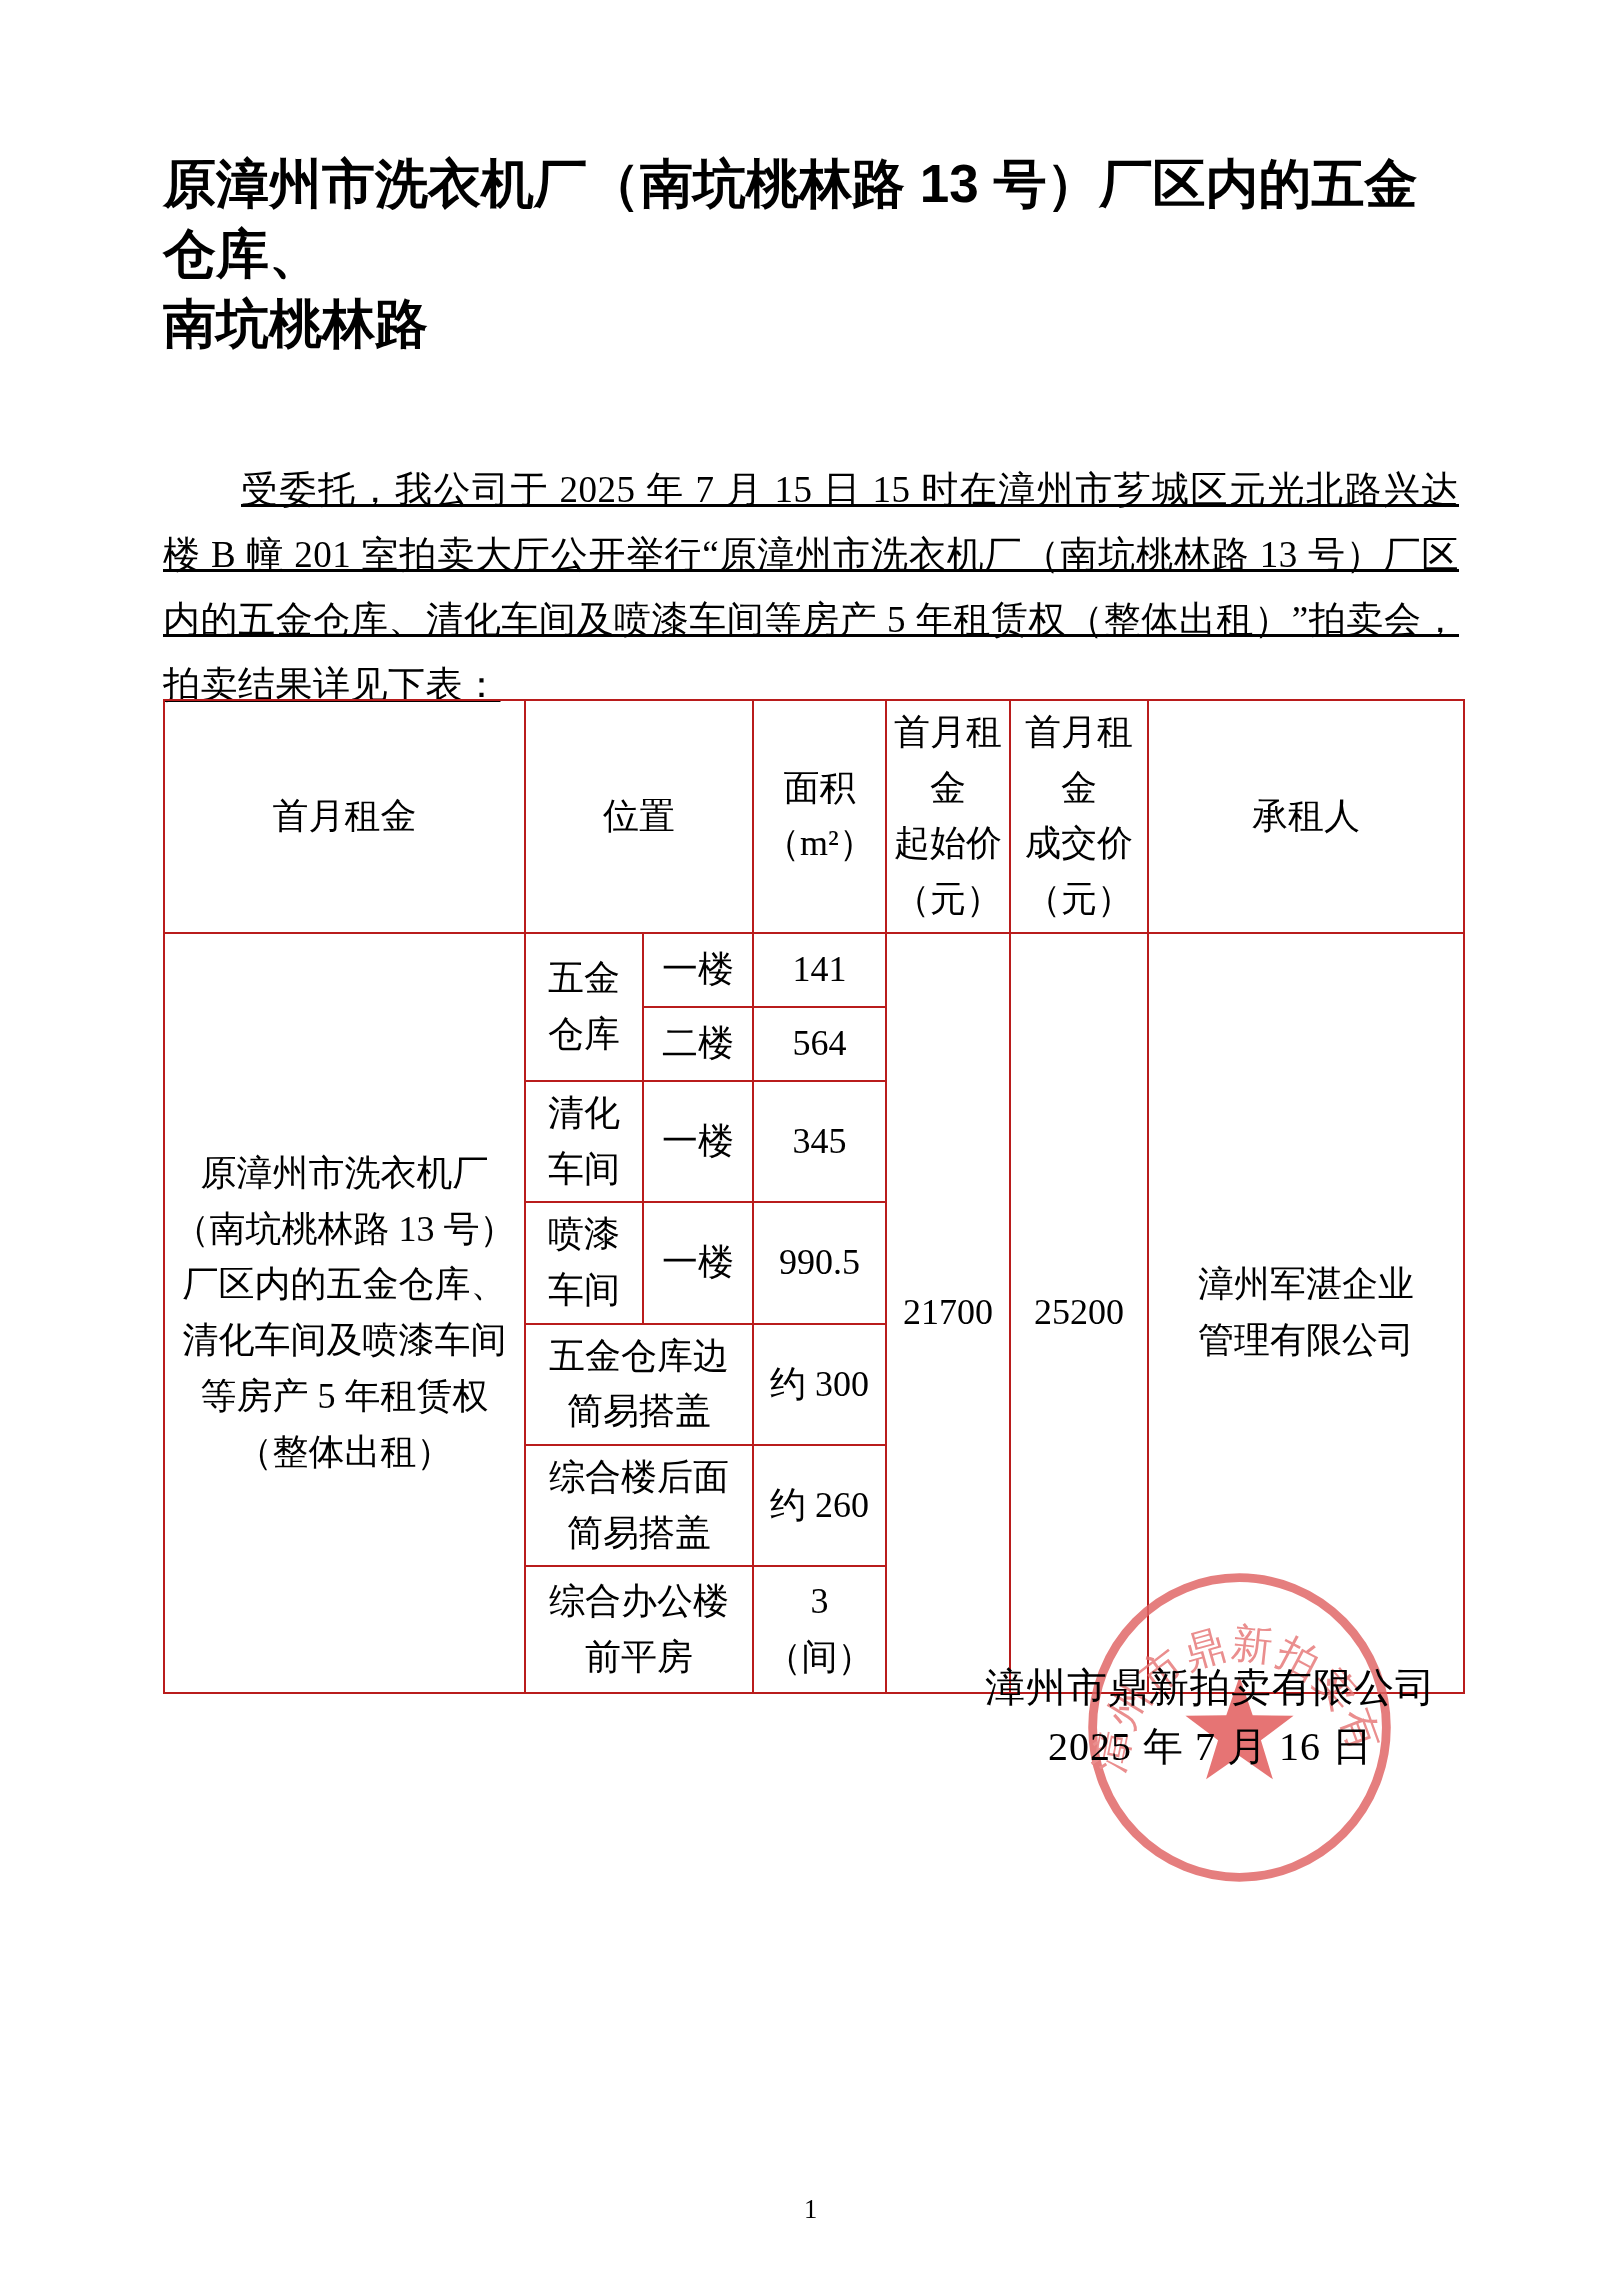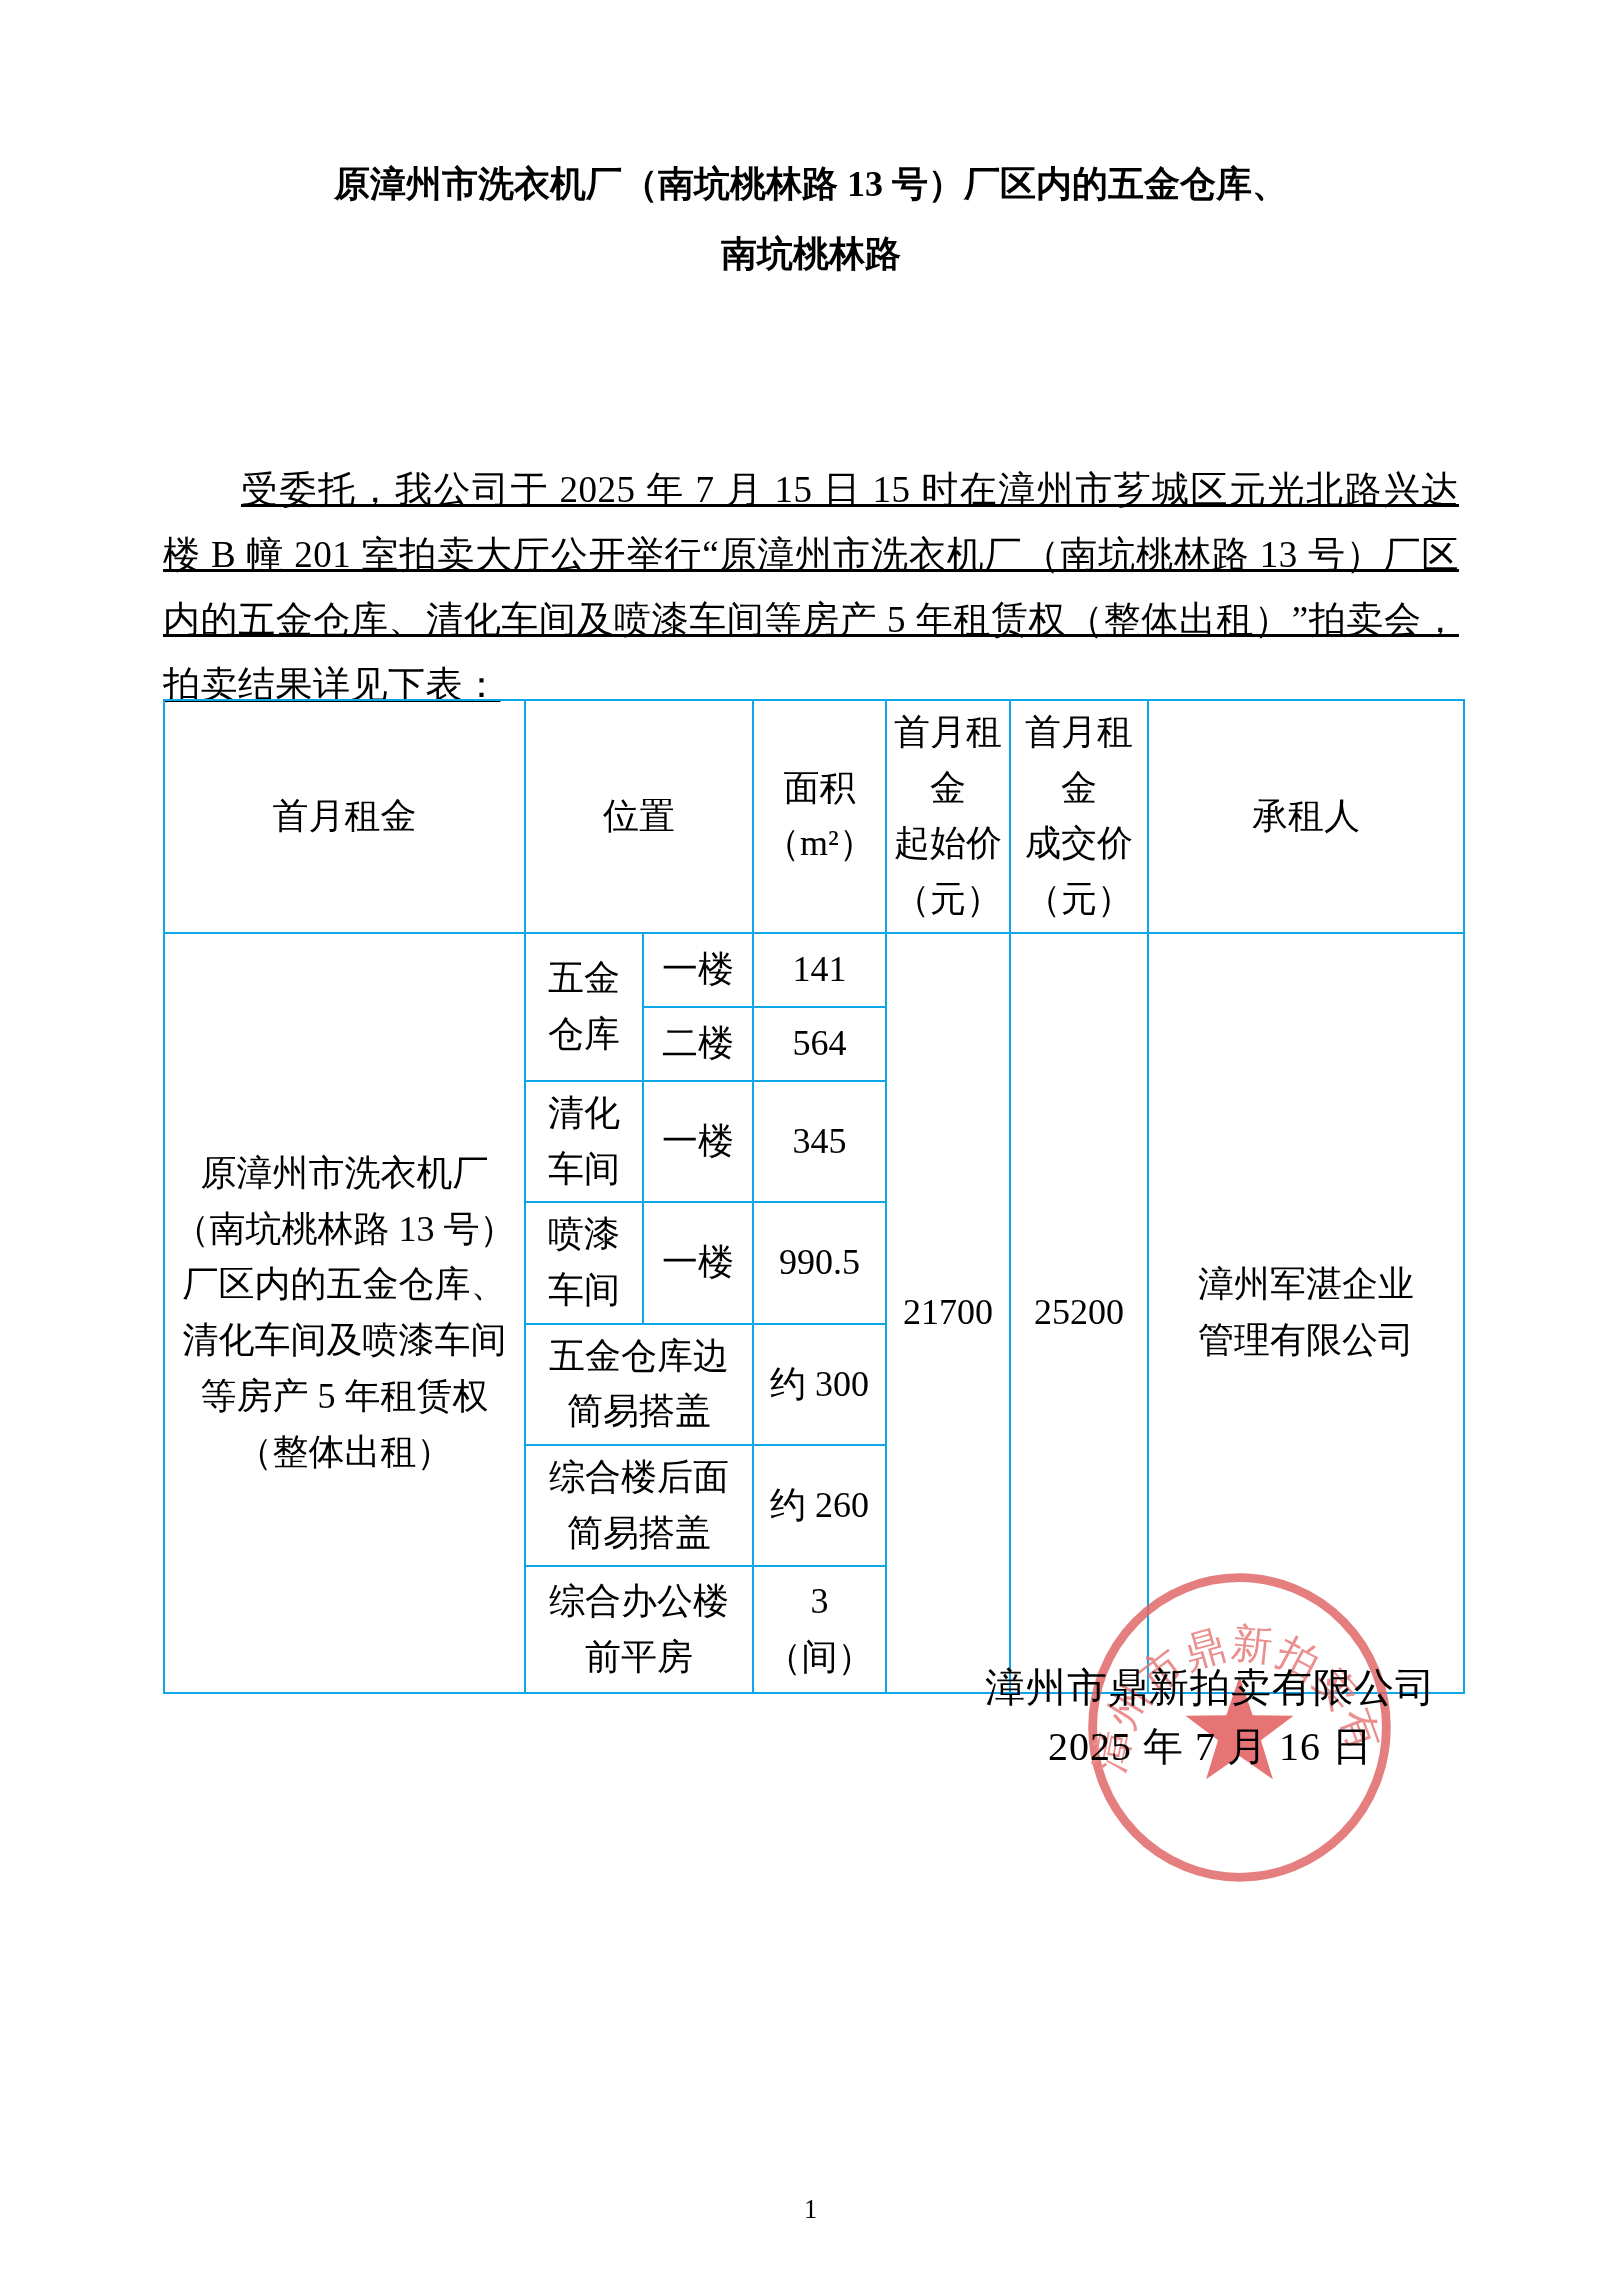--- a/index.html
+++ b/index.html
@@ -7,37 +7,36 @@
     position:relative;
     width:1621px;height:2293px;
     margin:0 auto;
     background:#ffffff;
     font-family:"Liberation Serif","DejaVu Serif",serif;
     color:#000;
     overflow:hidden;
   }
   .title{
     position:absolute;top:149px;left:163px;width:1296px;
-    text-align:center;
-    font-family:Liberation Serif, serif;
-    font-weight:bold;font-size:36px;line-height:70px;
+    font-family:Liberation Sans, sans-serif;
+    font-weight:bold;font-size:53px;line-height:70px;
   }
   .para{
     position:absolute;top:457px;left:163px;width:1296px;
     font-size:37px;line-height:65px;
     text-align:justify;text-indent:78px;
     letter-spacing:0.5px;
     text-decoration:underline;
   }
   table.result{
     position:absolute;top:699px;left:163px;
     width:1300px;border-collapse:collapse;table-layout:fixed;
   }
   table.result td,table.result th{
-    border:2px solid #0ea5e9;
+    border:2px solid #b91c1c;
     text-align:center;vertical-align:middle;
     font-size:36px;font-weight:normal;
     line-height:1.55;
     padding:3.9px 5.9px;
     white-space:pre-line;
   }
   table.result{border:2.9px solid #1a1a1a;}
   td.subject{
     text-align:justify;padding:9.8px 15.7px;font-size:34px;line-height:1.6;
     white-space:normal;

